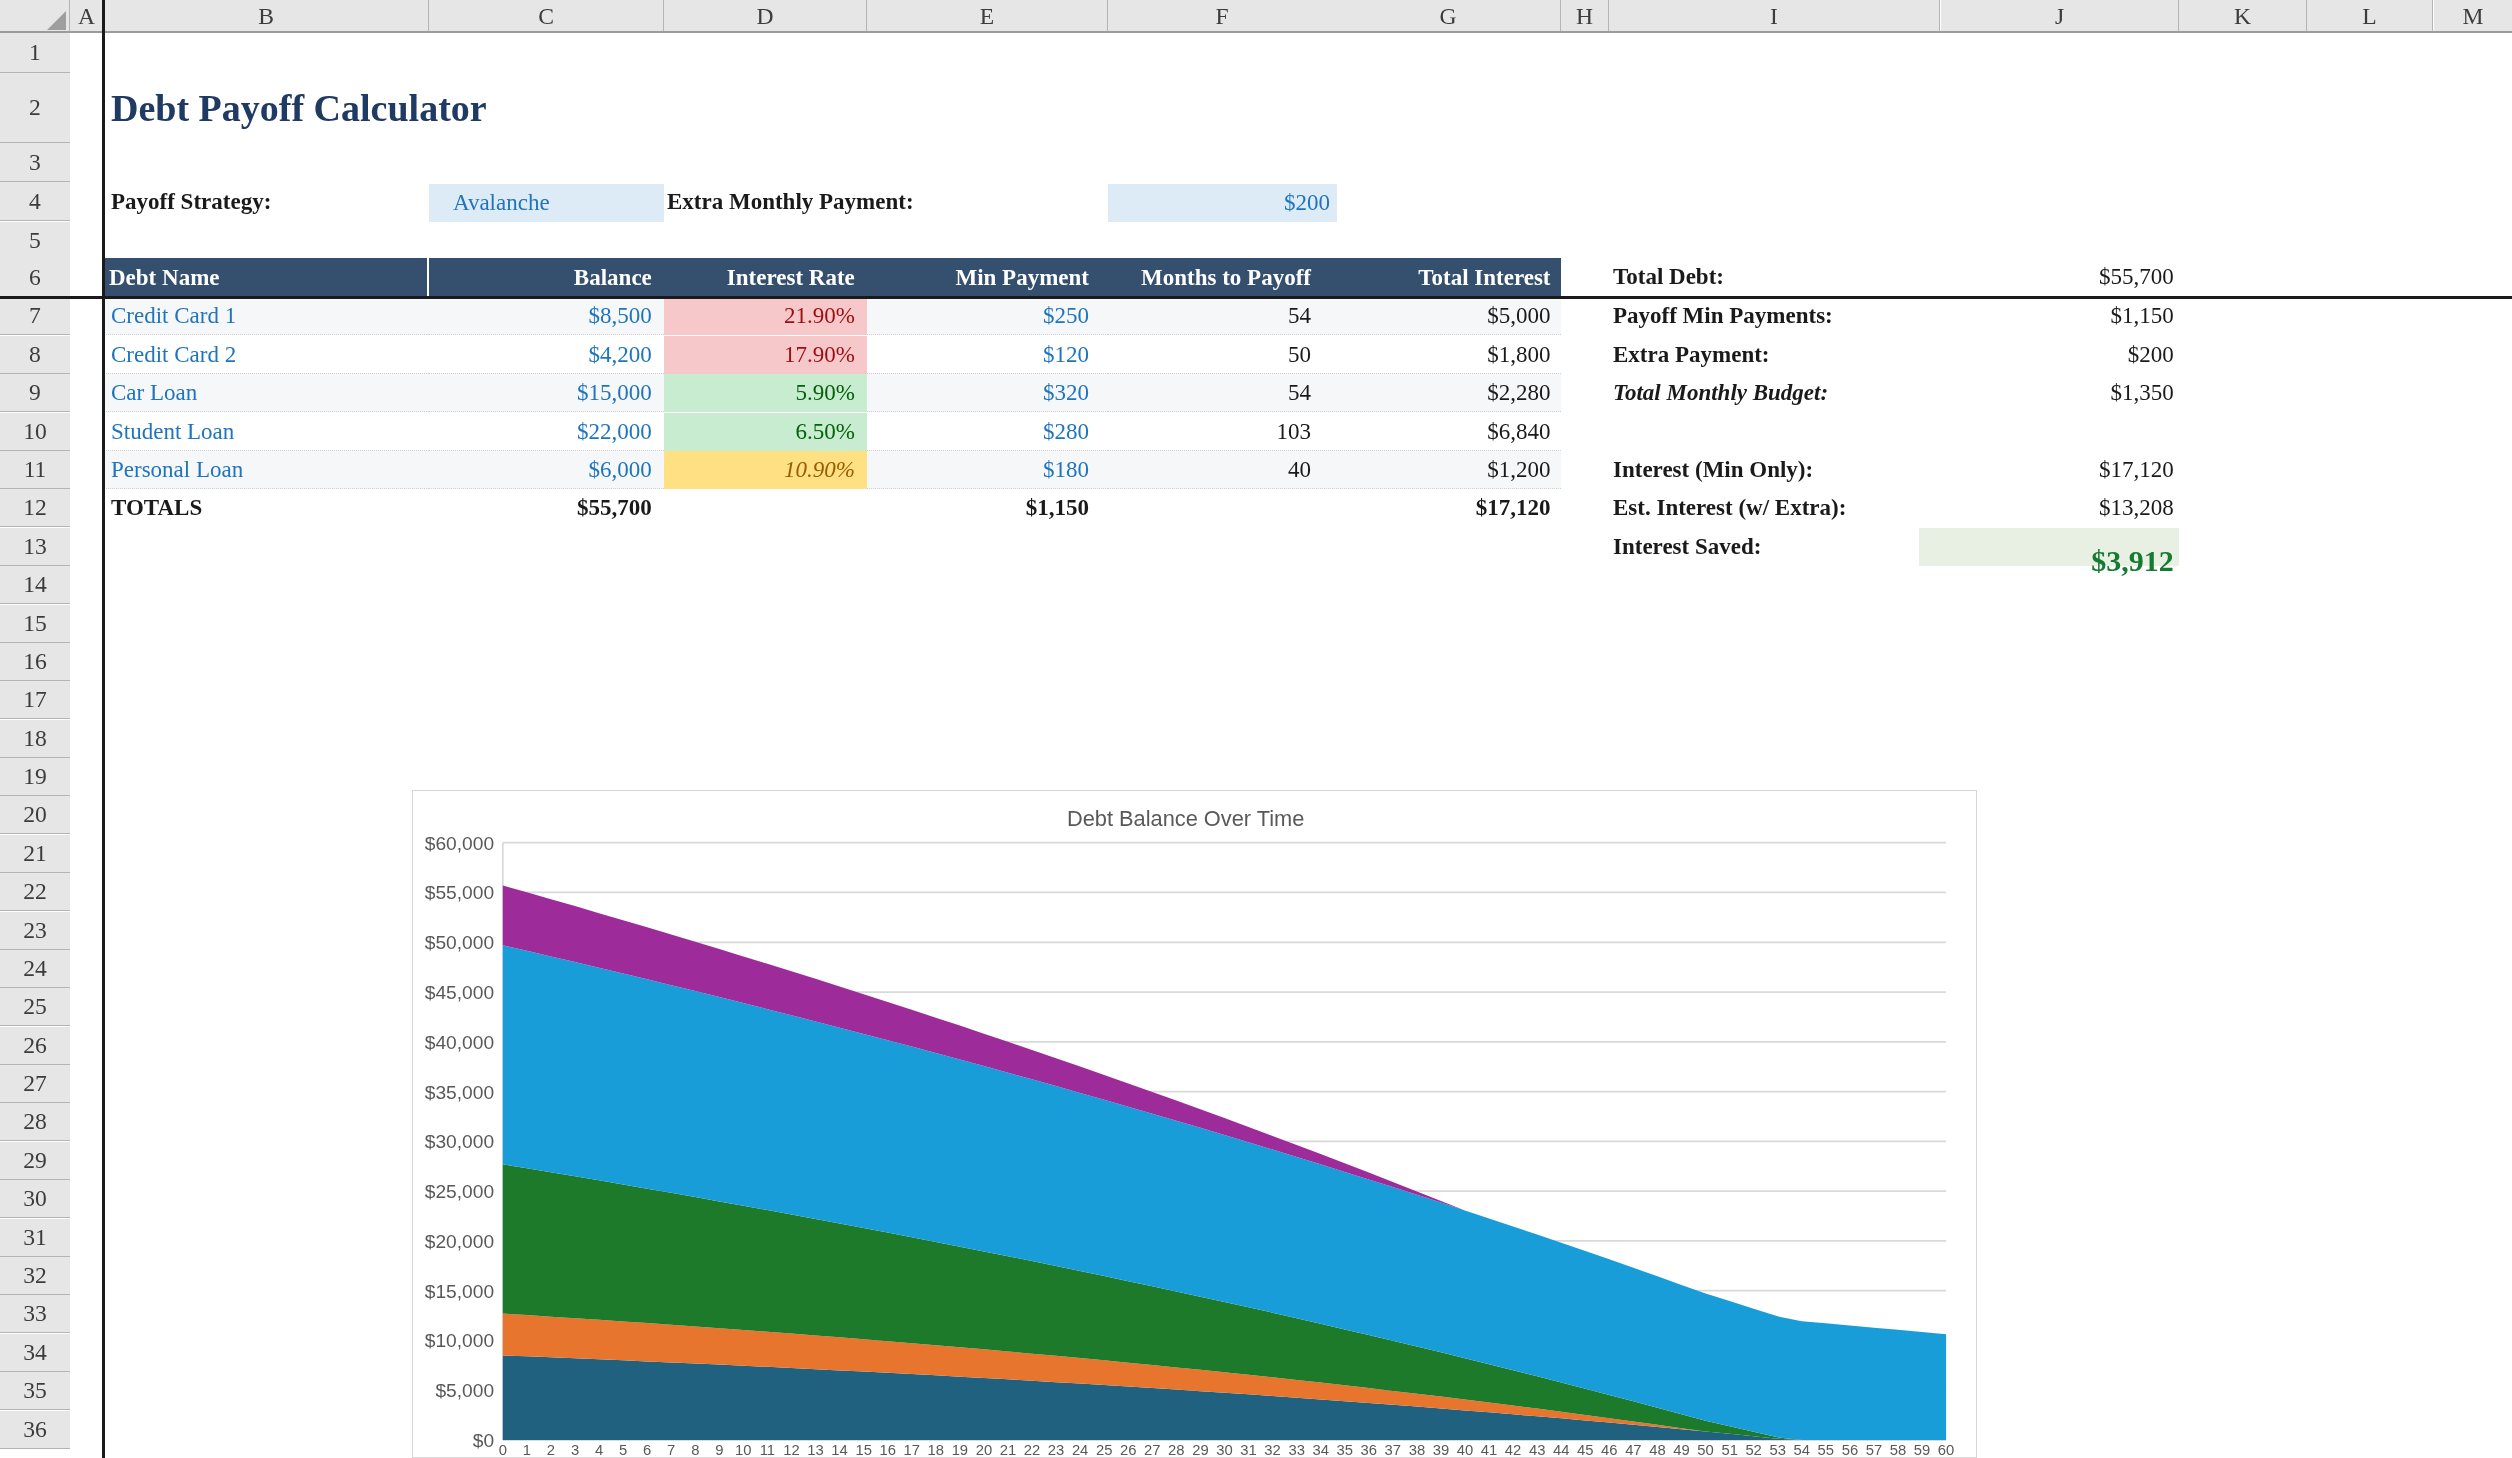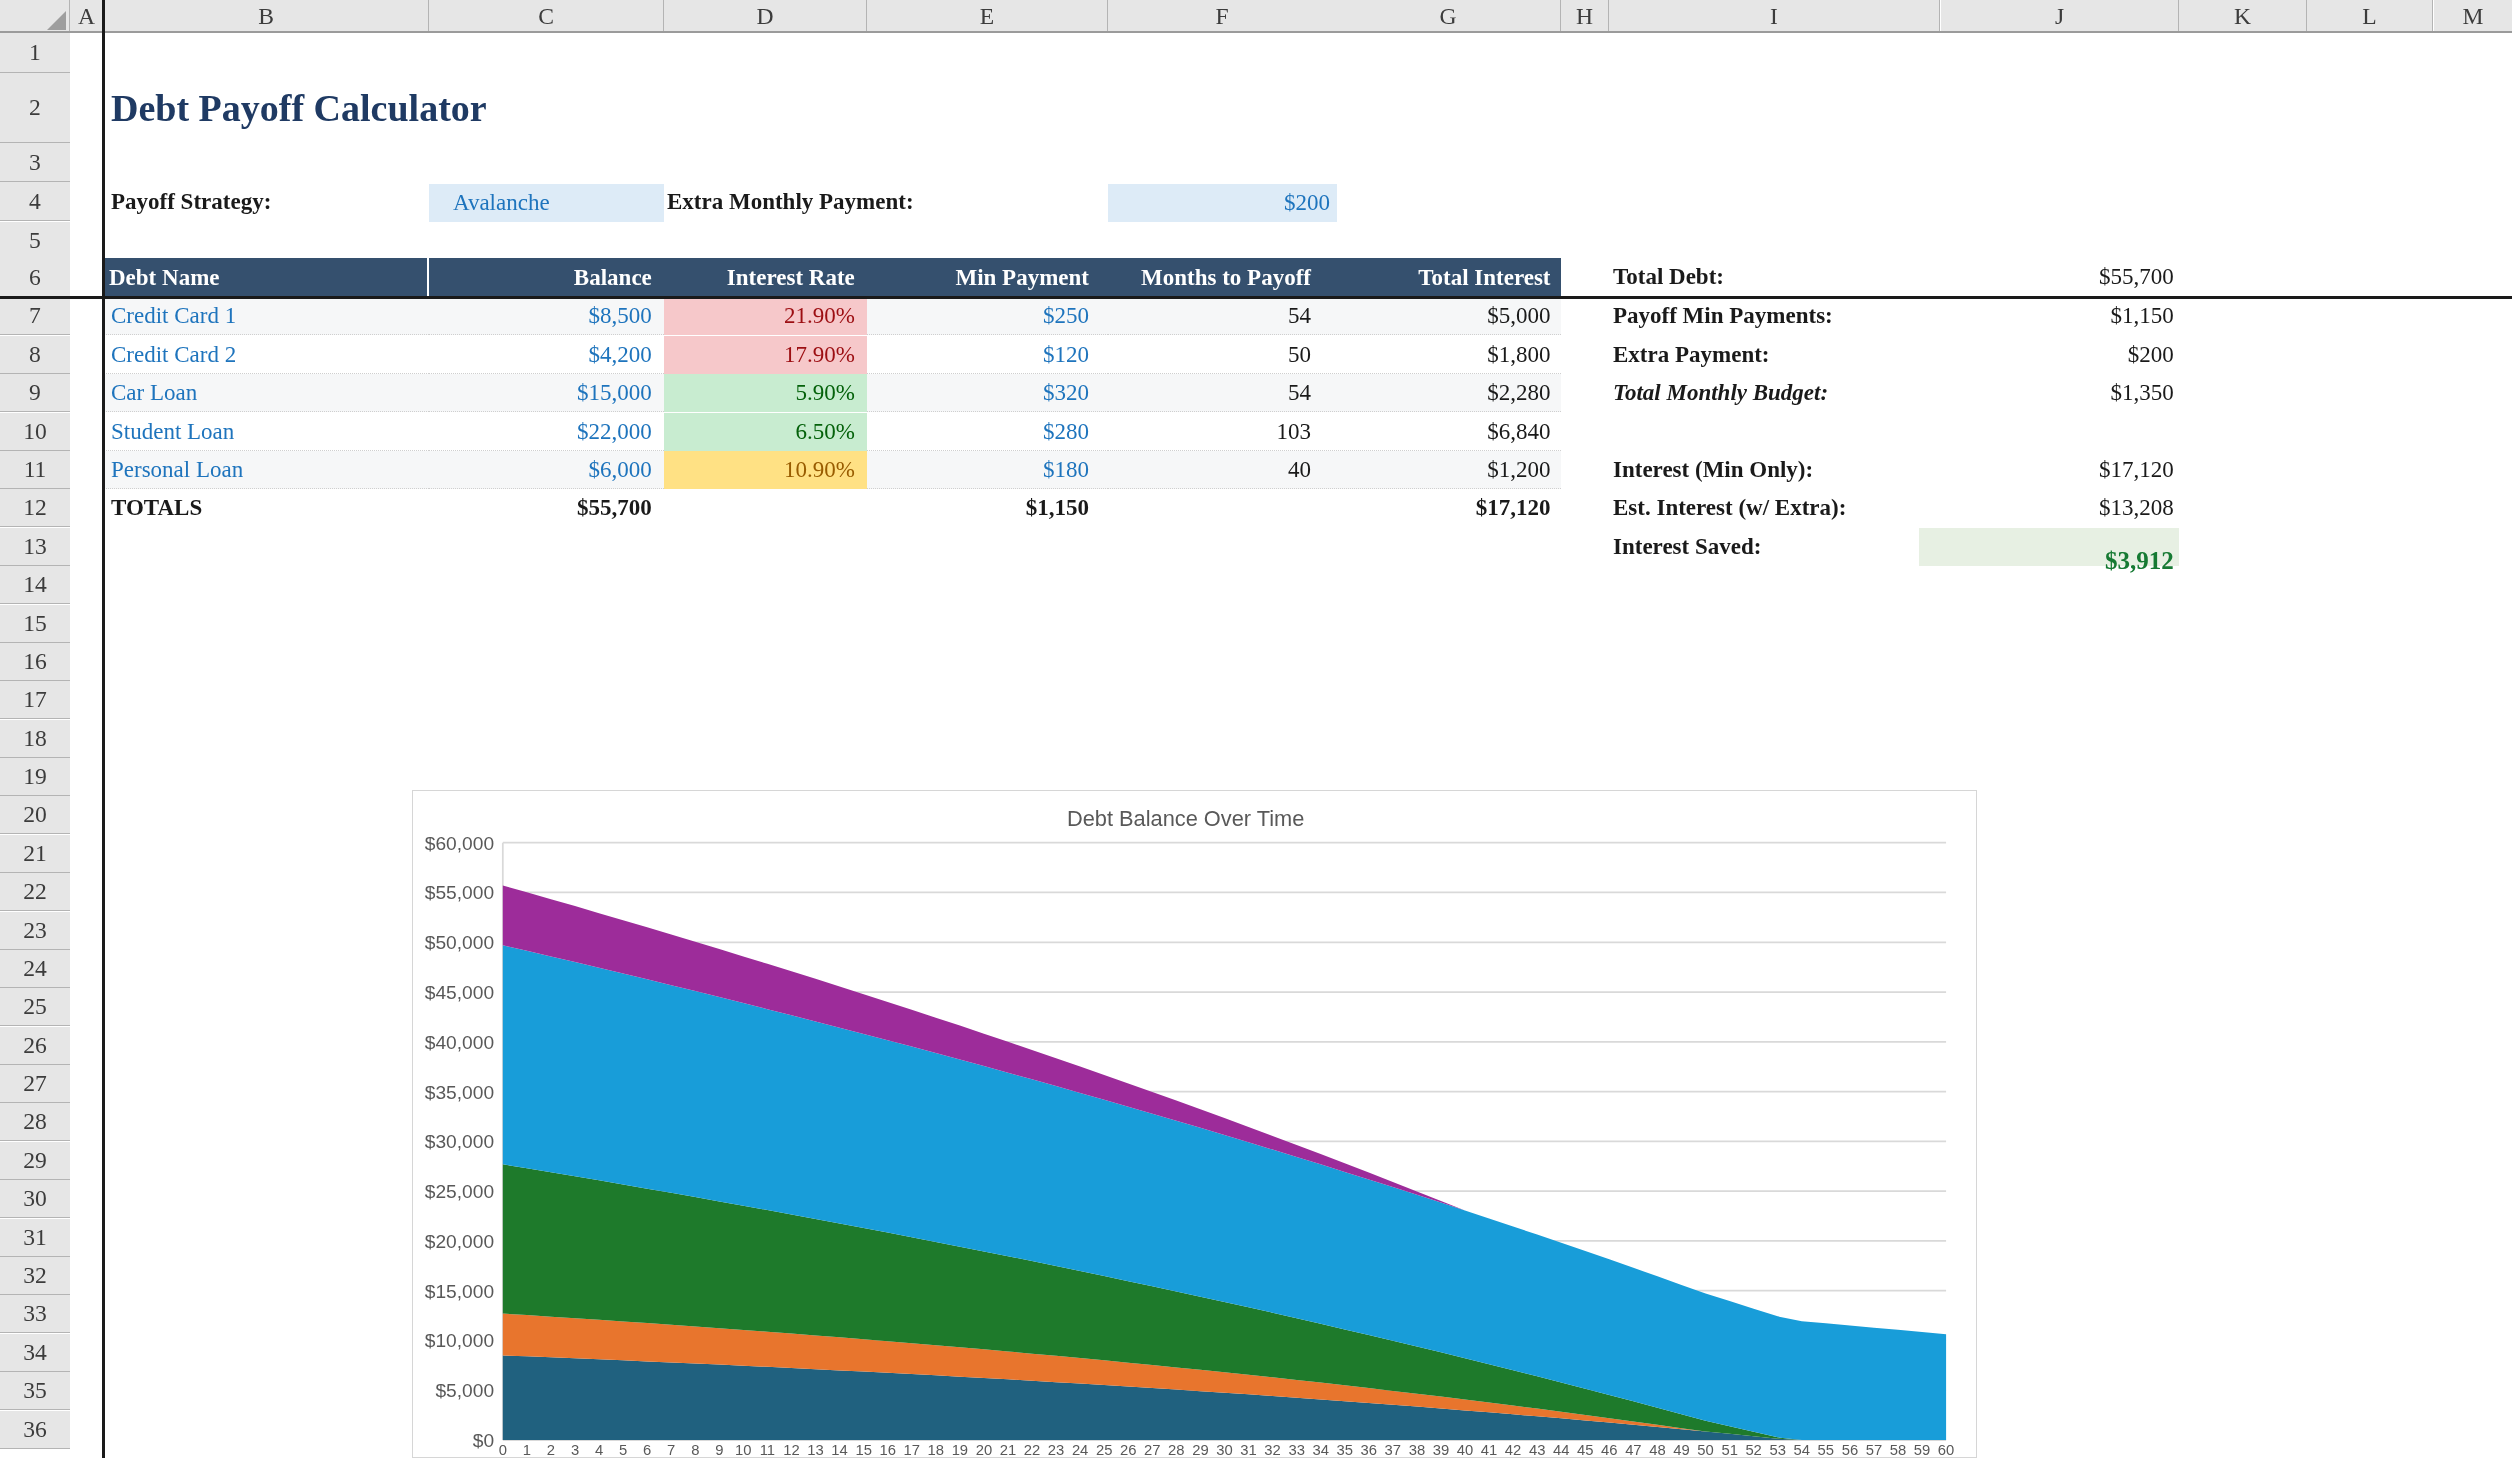--- a/index.html
+++ b/index.html
@@ -21,29 +21,29 @@
   .bold{font-weight:bold;}
   
   #doc-title{position:absolute;left:111px;top:73px;width:1047px;height:70px;display:flex;align-items:center;
              font-size:38px;font-weight:bold;color:#1f3a63;}
   
   .inputcell{background:#ddebf7;color:#1e74bd;}
   
   .thead{background:#35506e;color:#ffffff;font-weight:bold;}
   .rate-high{background:#f6c8ca;color:#9c0e12;}
   .rate-low{background:#c8ecd0;color:#04610a;}
-  .rate-mid{background:#ffe184;color:#995c00;}
+  .rate-mid{background:#ffe184;color:#995c00;font-style:italic;}
   .blue{color:#1e74bd;}
   .band{background:#f6f7f8;}
   .rowline{border-bottom:0.9px dotted #cfcfcf;}
   
   #summary-title{position:absolute;left:1613px;top:182px;width:566px;height:39px;display:flex;align-items:center;
                  font-size:29px;font-weight:bold;color:#111;border-bottom:2.6px solid #3f3f3f;box-sizing:border-box;}
   .saved-fill{background:#e7f0e3;}
-  .saved-val{color:#167a33;font-size:25px;font-weight:bold;margin-top:27px;}
+  .saved-val{color:#167a33;font-size:30px;font-weight:bold;margin-top:27px;}
   
   #chart{position:absolute;left:412px;top:790px;width:1565px;height:668px;background:#ffffff;
          border:1.7px solid #d6d6d6;box-sizing:border-box;}
   #chart svg{display:block;}
   .chart-txt{font-family:"Liberation Sans","DejaVu Sans",sans-serif;fill:#595959;}
 </style>
 </head>
 <body>
 
 <div id="stage">

